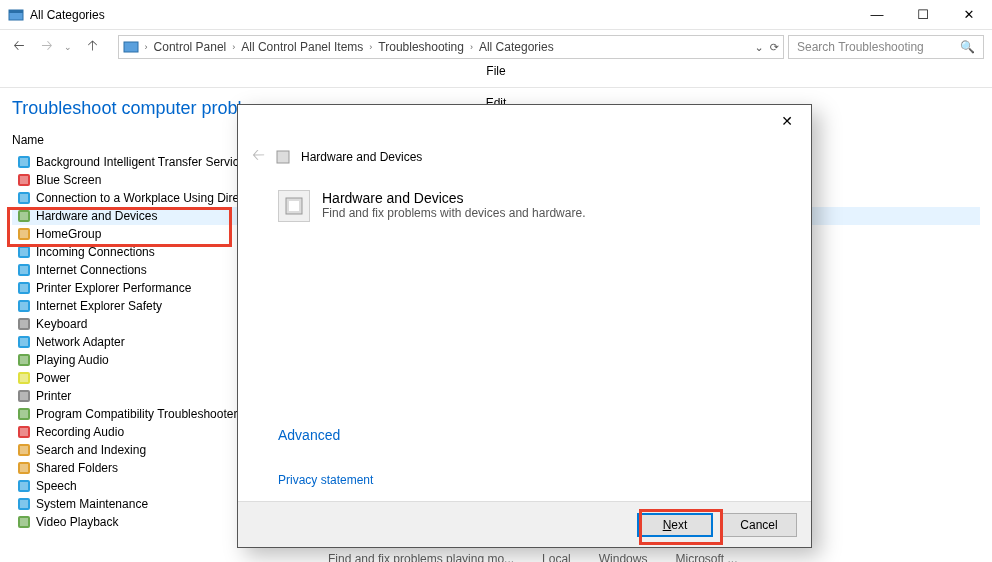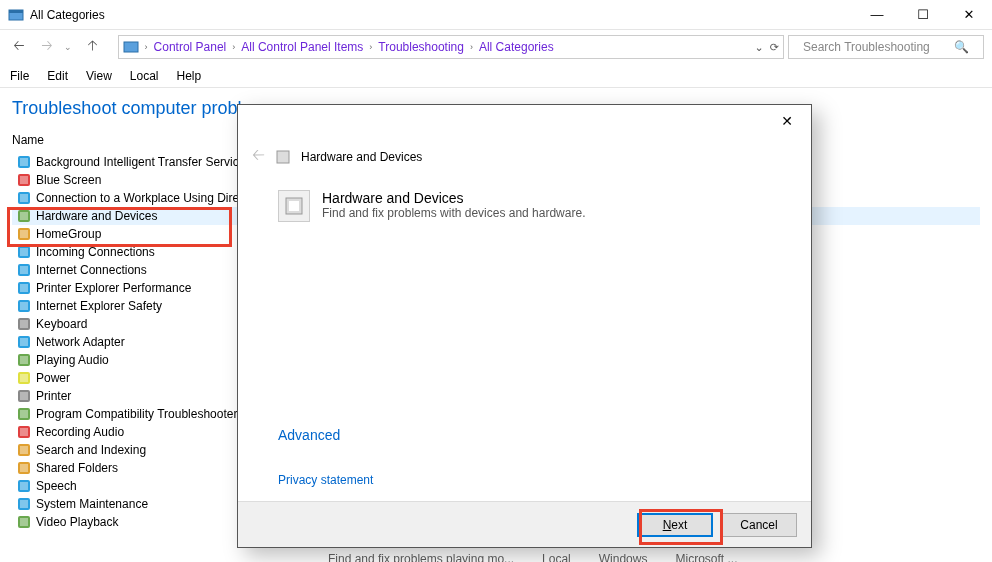--- a/index.html
+++ b/index.html
@@ -13,29 +13,29 @@
 .win-btn { width: 46px; display: flex; align-items: center; justify-content: center; font-size: 13px; font-family: "Segoe MDL2 Assets","Segoe UI Symbol",sans-serif; }
 
 
 .navbar { height: 34px; display: flex; align-items: center; padding: 0 8px; }
 .nav-arrows { display: flex; align-items: center; gap: 6px; margin-right: 6px; }
 .nav-arrow { width: 22px; height: 22px; display:flex; align-items:center; justify-content:center; color:#555; font-size:14px; }
 .nav-arrow.disabled { color:#b8b8b8; }
 .chev { font-size:9px; color:#888; }
 .up-arrow { margin-left:4px; margin-right:8px; }
 .addr { flex: 1; display: flex; align-items: center; border: 1px solid #ccc; height: 24px; padding: 0 4px; gap:6px; }
-.addr .crumb { color:#6d28d9; }
+.addr .crumb { color:#404040; }
 .addr .sep { font-size:9px; color:#666; }
 .addr-spacer { flex:1; }
 .addr-right { display:flex; align-items:center; gap:4px; color:#555; font-size:11px; }
-.search { width: 196px; height:24px; border:1px solid #ccc; margin-left:4px; display:flex; align-items:center; padding:0 14px; color:#888; }
+.search { width: 196px; height:24px; border:1px solid #ccc; margin-left:4px; display:flex; align-items:center; padding:0 8px; color:#888; }
 .search span.txt { flex:1; }
 
 
-.menubar { height:24px; display:flex; align-items:center; gap:18px; padding:0 10px; border-bottom:1px solid #e5e5e5; }
+.menubar { height:24px; display:flex; align-items:center; gap:18px; padding:0 10px; border-bottom:1px solid #e5e5e5;flex-direction:column; }
 .menubar span { font-size:12px; }
 
 
 .content { padding: 10px 12px; }
 .page-title { font-size:18px; color:#0066cc; font-weight:400; margin-bottom:14px; }
 .col-header { font-size:12px; color:#000; margin-bottom:6px; }
 .list { display:flex; flex-direction:column; }
 .item { display:flex; align-items:center; height:18px; gap:4px; padding-left:4px; }
 .item .ic { width:16px; height:16px; display:inline-flex; align-items:center; justify-content:center; }
 .item .lbl { font-size:12px; white-space:nowrap; }

